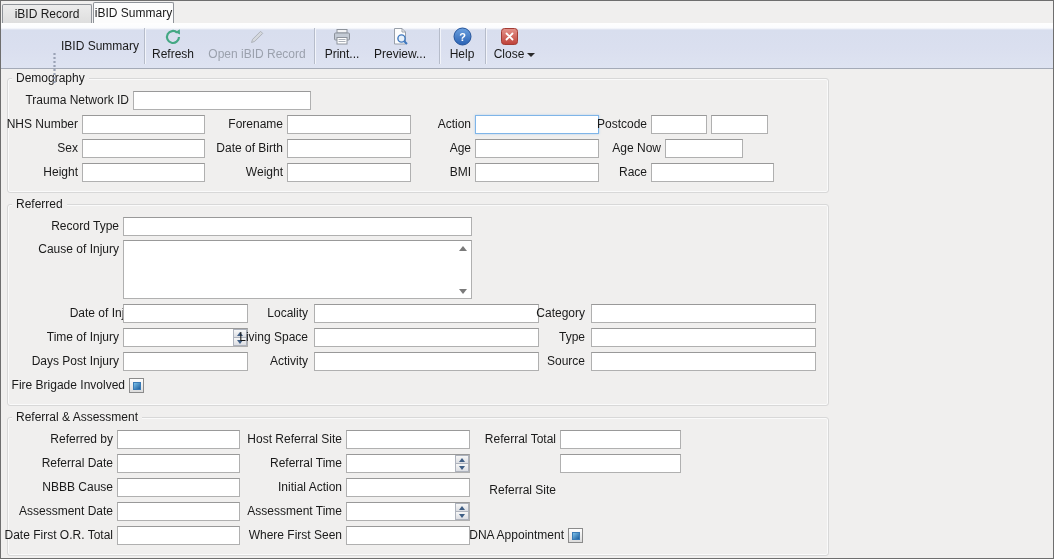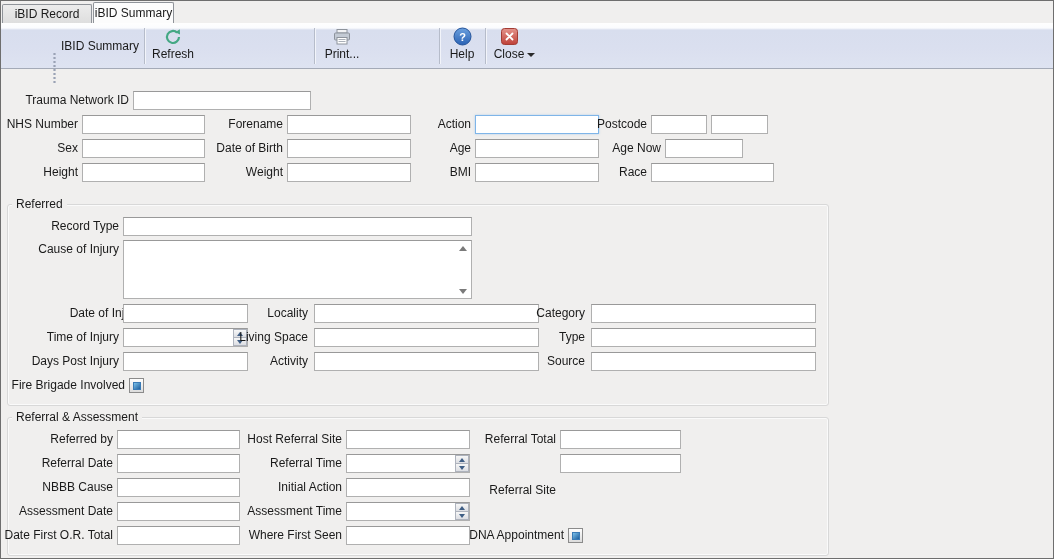--- a/index.html
+++ b/index.html
@@ -71,36 +71,55 @@
     <div class="tbtn" style="left:146px;width:52px">
       <span class="ico">
         <svg width="18" height="18" viewBox="0 0 18 18">
           <path d="M15 9a6 6 0 1 1-1.9-4.4" fill="none" stroke="#44a884" stroke-width="2.2"></path>
           <path d="M15.8 1.2 L16 6.4 11.3 4.3 Z" fill="#44a884"></path>
         </svg>
       </span>
       <span>Refresh</span>
     </div>
 
+    <div class="tbtn disabled" style="left:202px;width:108px">
+      <span class="ico">
+        <svg width="18" height="18" viewBox="0 0 18 18">
+          <path d="M3.5 14.5 L4.6 11.3 L12.6 3.3 L14.7 5.4 L6.7 13.4 Z" fill="#d5d8dd" stroke="#aeb3ba"></path>
+        </svg>
+      </span>
+      <span>Open iBID Record</span>
+    </div>
 
     <div class="tsep" style="left:313px"></div>
 
     <div class="tbtn" style="left:317px;width:48px">
       <span class="ico">
         <svg width="20" height="18" viewBox="0 0 20 18">
           <rect x="5" y="1.5" width="10" height="3.5" fill="#f2f3f5" stroke="#8d939c"></rect>
           <rect x="2.5" y="5" width="15" height="7" rx="1" fill="#c3cad4" stroke="#8d939c"></rect>
           <rect x="5" y="9.5" width="10" height="6.5" fill="#fff" stroke="#8d939c"></rect>
           <line x1="6.5" y1="11.5" x2="13.5" y2="11.5" stroke="#aab0b9"></line>
           <line x1="6.5" y1="13.5" x2="13.5" y2="13.5" stroke="#aab0b9"></line>
         </svg>
       </span>
       <span>Print...</span>
     </div>
 
+    <div class="tbtn" style="left:367px;width:64px">
+      <span class="ico">
+        <svg width="18" height="19" viewBox="0 0 18 19">
+          <path d="M3.5 1.5 h7.5 l3.5 3.5 v12 h-11 z" fill="#fdfdfd" stroke="#99a0aa"></path>
+          <path d="M11 1.5 v3.5 h3.5" fill="none" stroke="#99a0aa"></path>
+          <circle cx="10.5" cy="11.5" r="3.6" fill="rgba(210,228,246,.5)" stroke="#3f78bf" stroke-width="1.4"></circle>
+          <line x1="13.2" y1="14.2" x2="16" y2="17" stroke="#3f78bf" stroke-width="2"></line>
+        </svg>
+      </span>
+      <span>Preview...</span>
+    </div>
 
     <div class="tsep" style="left:438px"></div>
 
     <div class="tbtn" style="left:441px;width:40px">
       <span class="ico">
         <svg width="19" height="19" viewBox="0 0 19 19">
           <defs>
               <linearGradient id="hg" x1="0" y1="0" x2="0" y2="1">
             <stop offset="0" stop-color="#6ba0de"></stop>
                 <stop offset="1" stop-color="#2a62b4"></stop>
@@ -127,20 +146,23 @@
           <rect x="0.5" y="0.5" width="16" height="16" rx="3" fill="url(#cg)" stroke="#a33c34"></rect>
           <path d="M5.5 5.5 L11.5 11.5 M11.5 5.5 L5.5 11.5" stroke="#fff" stroke-width="1.8" stroke-linecap="round"></path>
         </svg>
       </span>
       <span>Close</span>
     </div>
 
     <div class="overflow-arrow" style="left:526px;top:30px"></div>
   </div>
 
+  <div class="grpbox" style="left:6px;top:77px;width:820px;height:113px">
+    <span class="legend">Demography</span>
+  </div>
 
   <div class="lbl" style="right:924px;top:90px">Trauma Network ID</div>
   <input class="fld" style="left: 132px; top: 90px; width: 178px;">
 
   <div class="lbl" style="right:975px;top:114px">NHS Number</div>
   <input class="fld" style="left: 81px; top: 114px; width: 123px;">
   <div class="lbl" style="right:770px;top:114px">Forename</div>
   <input class="fld" style="left: 286px; top: 114px; width: 124px;">
   <div class="lbl" style="right:582px;top:114px">Action</div>
   <input class="fld focus" style="left: 474px; top: 114px; width: 124px;">

